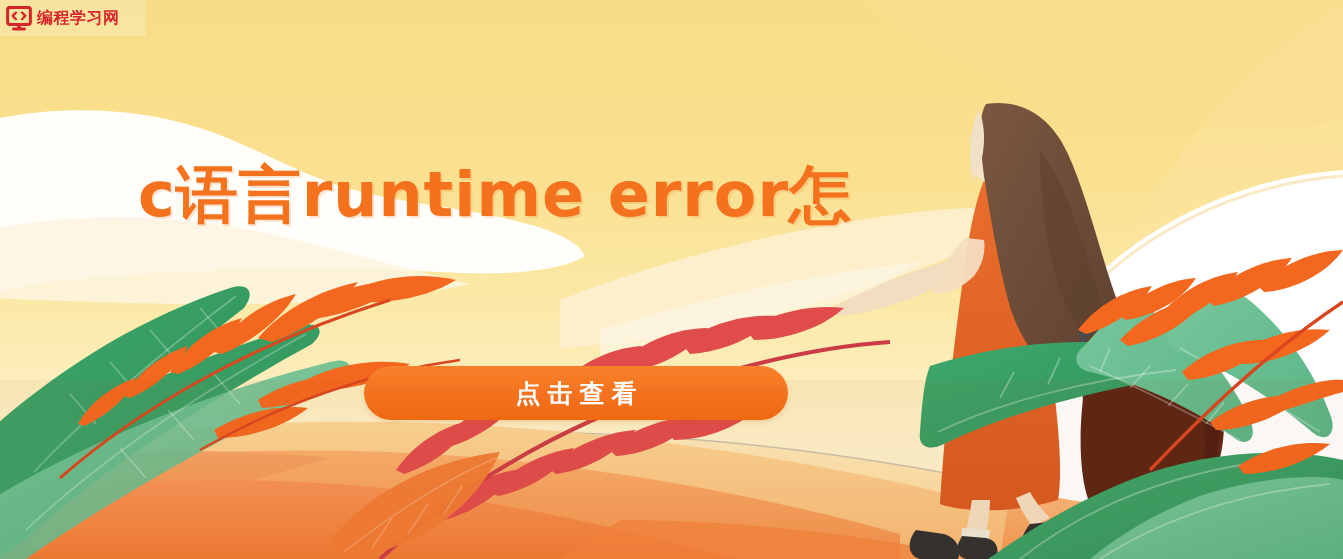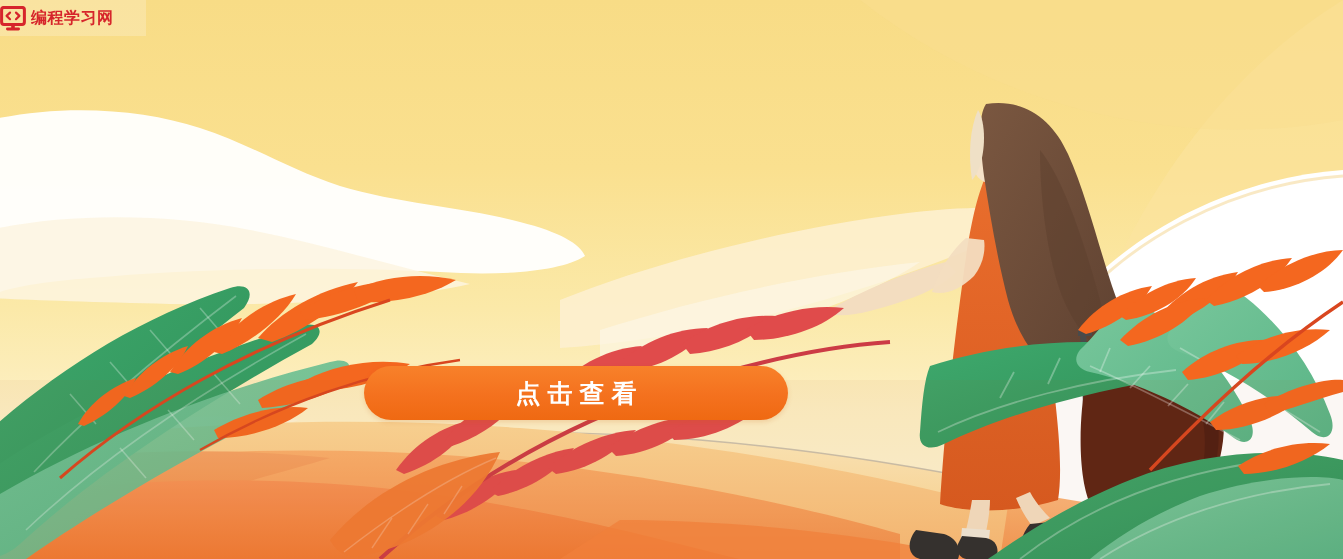--- a/index.html
+++ b/index.html
@@ -19,21 +19,21 @@
   }
   .layer{ position:absolute; inset:0; }
   .layer svg{ display:block; width:100%; height:100%; }
 
   
   .logo-bar{
     position:absolute; left:0; top:0;
     width:146px; height:36px;
     background:rgba(255,255,255,.22);
     display:flex; align-items:center; gap:5px;
-    padding-left:0;
+    padding-left:6px;
     z-index:40;
   }
   .logo-mark{ width:26px; height:25px; flex:0 0 auto; }
   .logo-text{
     color:#d6252b;
     font-size:16px;
     font-weight:bold;
     letter-spacing:.5px;
     line-height:1;
     white-space:nowrap;
@@ -334,17 +334,18 @@
         <path d="M10 6.6 L6.6 9.9 L10 13.2" fill="none" stroke="#d6252b" stroke-width="2.2" stroke-linecap="round" stroke-linejoin="round"></path>
         <path d="M16 6.6 L19.4 9.9 L16 13.2" fill="none" stroke="#d6252b" stroke-width="2.2" stroke-linecap="round" stroke-linejoin="round"></path>
         <rect x="11.2" y="18.4" width="3.6" height="3.6" fill="#d6252b"></rect>
         <rect x="6" y="21.6" width="14" height="2.8" rx="1.4" fill="#d6252b"></rect>
       </svg>
     </span>
     <span class="logo-text">编程学习网</span>
   </div>
 
   <div class="headline">
+    <div class="headline-line">c语言runtime error怎</div>
   </div>
 
   <button class="cta">点击查看</button>
 
 </div>
 
 </body></html>

